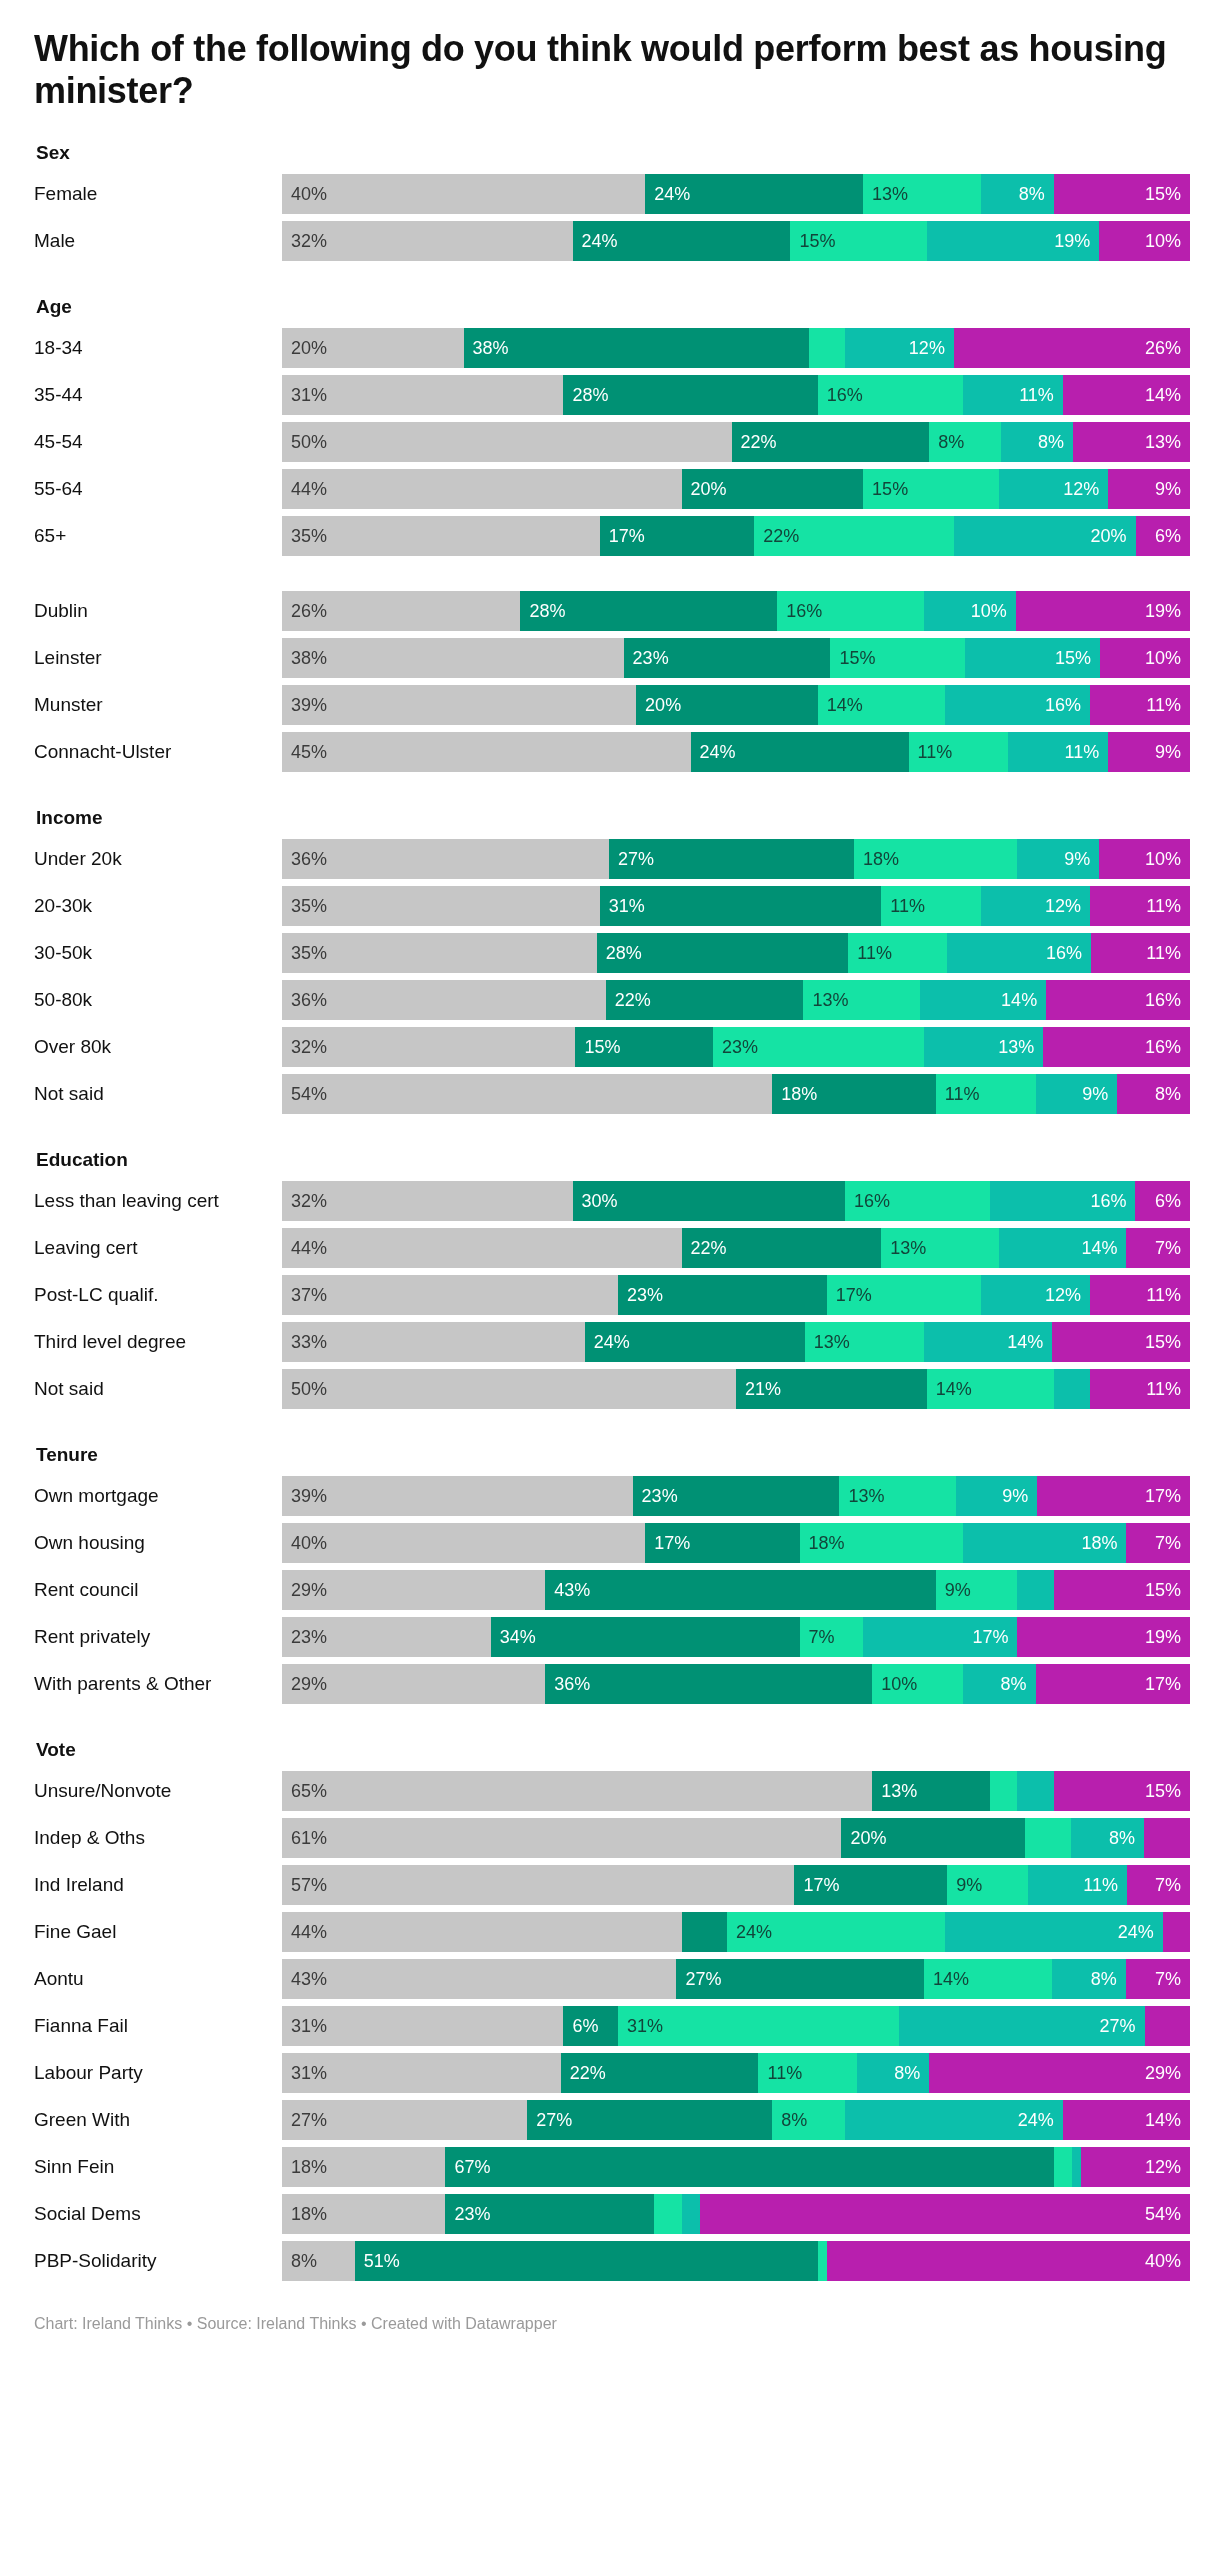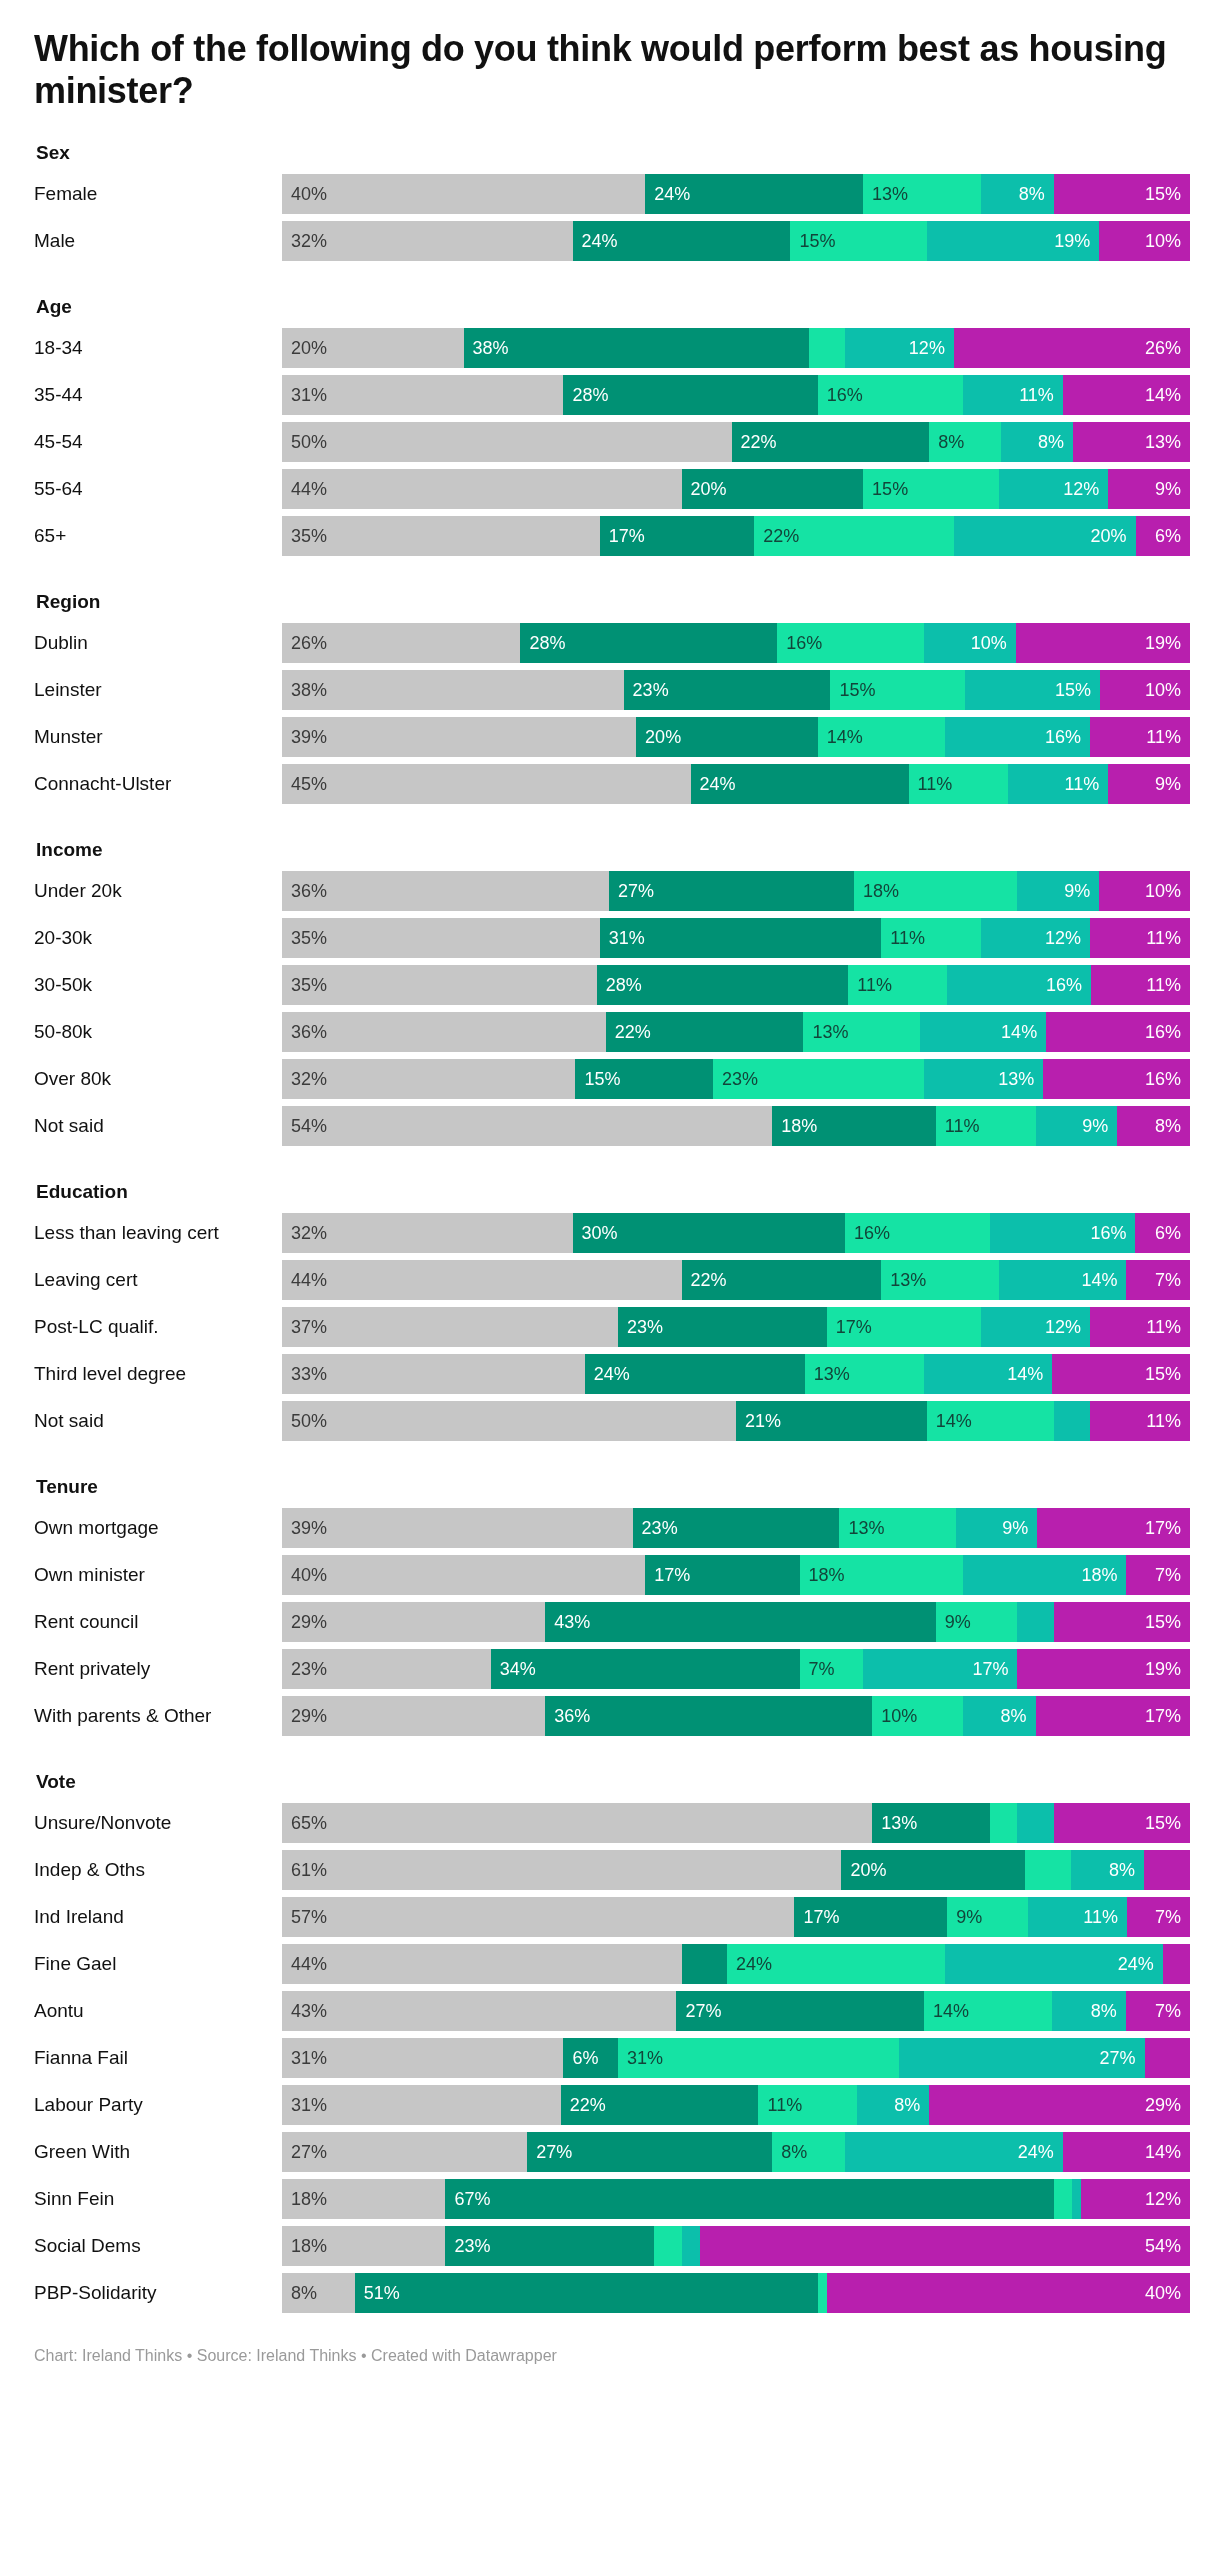--- a/index.html
+++ b/index.html
@@ -233,21 +233,20 @@
             <span class="val">20%</span>
           </div>
           <div class="seg s4 align-right" title="65+: 6%" style="flex: 0 0 6%;">
             <span class="val">6%</span>
           </div>
         </div>
       </div>
     </div>
     <div class="group-gap"></div>
     <div class="group">
-      <div class="group-label">Region</div>
       <div class="row">
         <div class="row-label">Dublin</div>
         <div class="bar">
           <div class="seg s0 align-left" title="Dublin: 26%" style="flex: 0 0 26.2626%;">
             <span class="val">26%</span>
           </div>
           <div class="seg s1 align-left" title="Dublin: 28%" style="flex: 0 0 28.2828%;">
             <span class="val">28%</span>
           </div>
           <div class="seg s2 align-left" title="Dublin: 16%" style="flex: 0 0 16.1616%;">
@@ -565,21 +564,21 @@
           </div>
           <div class="seg s3 align-right" title="Own mortgage: 9%" style="flex: 0 0 8.91089%;">
             <span class="val">9%</span>
           </div>
           <div class="seg s4 align-right" title="Own mortgage: 17%" style="flex: 0 0 16.8317%;">
             <span class="val">17%</span>
           </div>
         </div>
       </div>
       <div class="row">
-        <div class="row-label">Own minister</div>
+        <div class="row-label">Own housing</div>
         <div class="bar">
           <div class="seg s0 align-left" title="Own outright: 40%" style="flex: 0 0 40%;">
             <span class="val">40%</span>
           </div>
           <div class="seg s1 align-left" title="Own outright: 17%" style="flex: 0 0 17%;">
             <span class="val">17%</span>
           </div>
           <div class="seg s2 align-left" title="Own outright: 18%" style="flex: 0 0 18%;">
             <span class="val">18%</span>
           </div>

